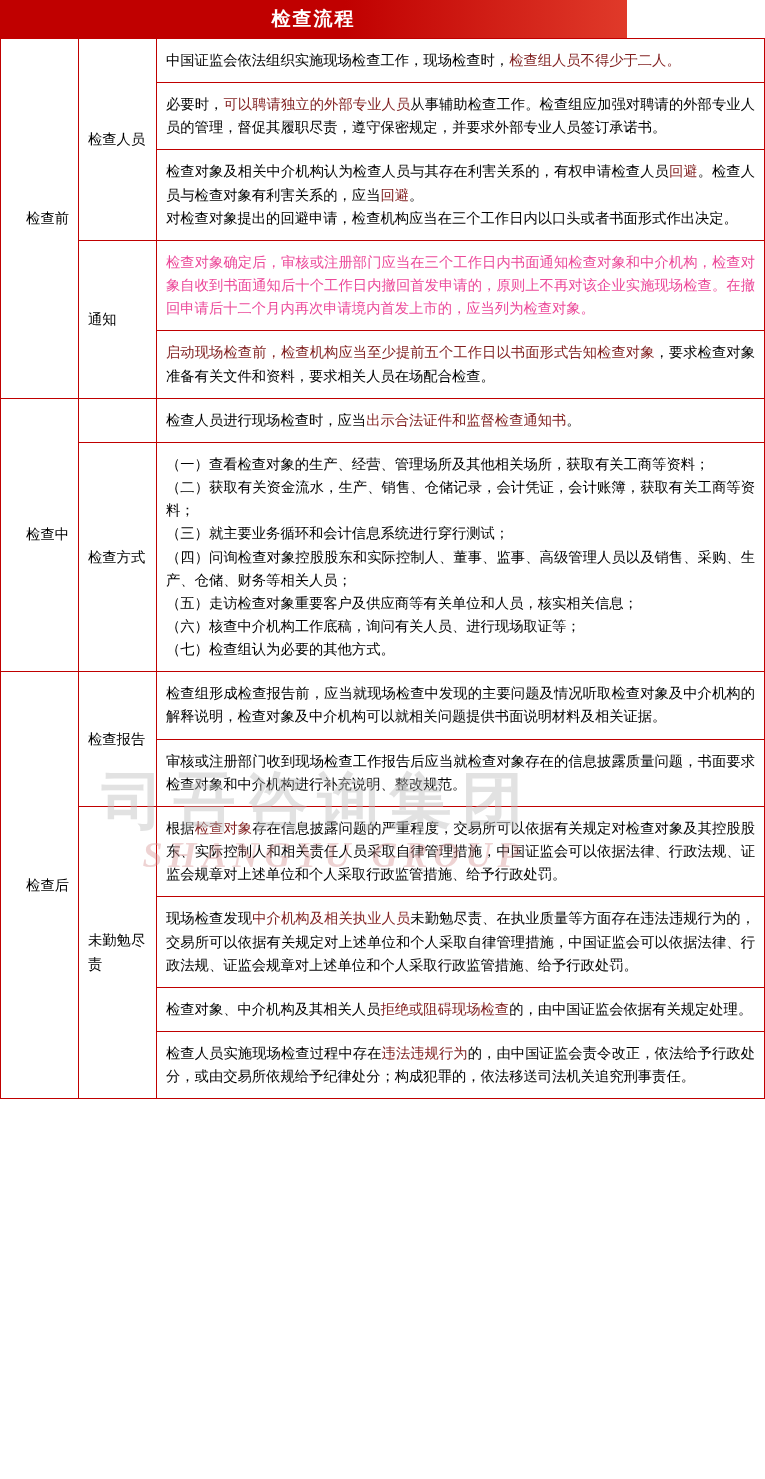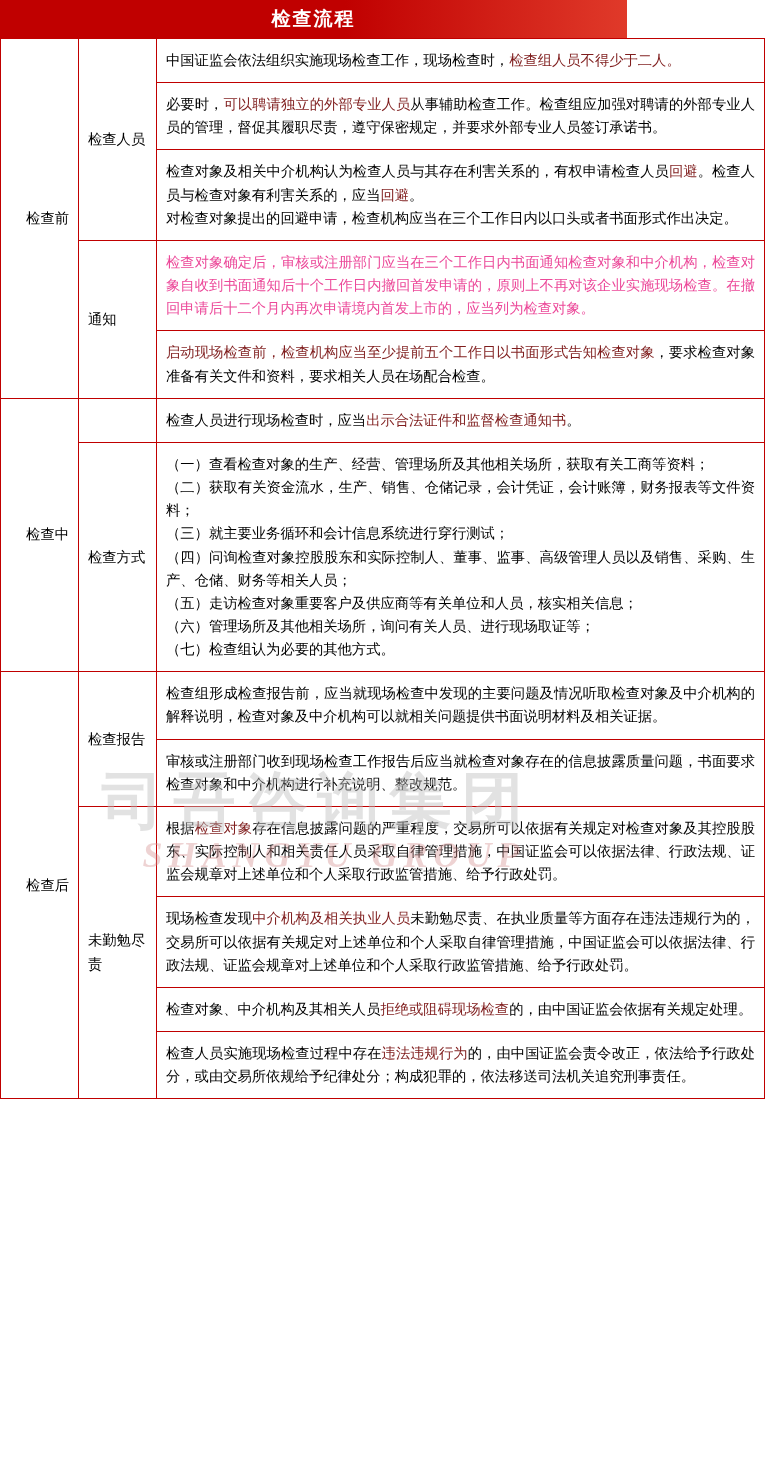--- a/index.html
+++ b/index.html
@@ -144,25 +144,25 @@
         <td class="body">
           <p class="para">
             <span>检查人员进行现场检查时，应当</span><span class="red">出示合法证件和监督检查通知书</span><span>。</span>
           </p>
         </td>
       </tr>
       <tr>
         <td class="cat">检查方式</td>
         <td class="body">
           <p class="para">（一）查看检查对象的生产、经营、管理场所及其他相关场所，获取有关工商等资料；</p>
-          <p class="para">（二）获取有关资金流水，生产、销售、仓储记录，会计凭证，会计账簿，财务报表等文件资料；</p>
+          <p class="para">（二）获取有关资金流水，生产、销售、仓储记录，会计凭证，会计账簿，获取有关工商等资料；</p>
           <p class="para">（三）就主要业务循环和会计信息系统进行穿行测试；</p>
           <p class="para">（四）问询检查对象控股股东和实际控制人、董事、监事、高级管理人员以及销售、采购、生产、仓储、财务等相关人员；</p>
           <p class="para">（五）走访检查对象重要客户及供应商等有关单位和人员，核实相关信息；</p>
-          <p class="para">（六）管理场所及其他相关场所，询问有关人员、进行现场取证等；</p>
+          <p class="para">（六）核查中介机构工作底稿，询问有关人员、进行现场取证等；</p>
           <p class="para">（七）检查组认为必要的其他方式。</p>
         </td>
       </tr>
 
       <tr>
         <td class="phase" rowspan="6">检查后</td>
         <td class="cat" rowspan="2">检查报告</td>
         <td class="body">检查组形成检查报告前，应当就现场检查中发现的主要问题及情况听取检查对象及中介机构的解释说明，检查对象及中介机构可以就相关问题提供书面说明材料及相关证据。</td>
       </tr>
       <tr>

